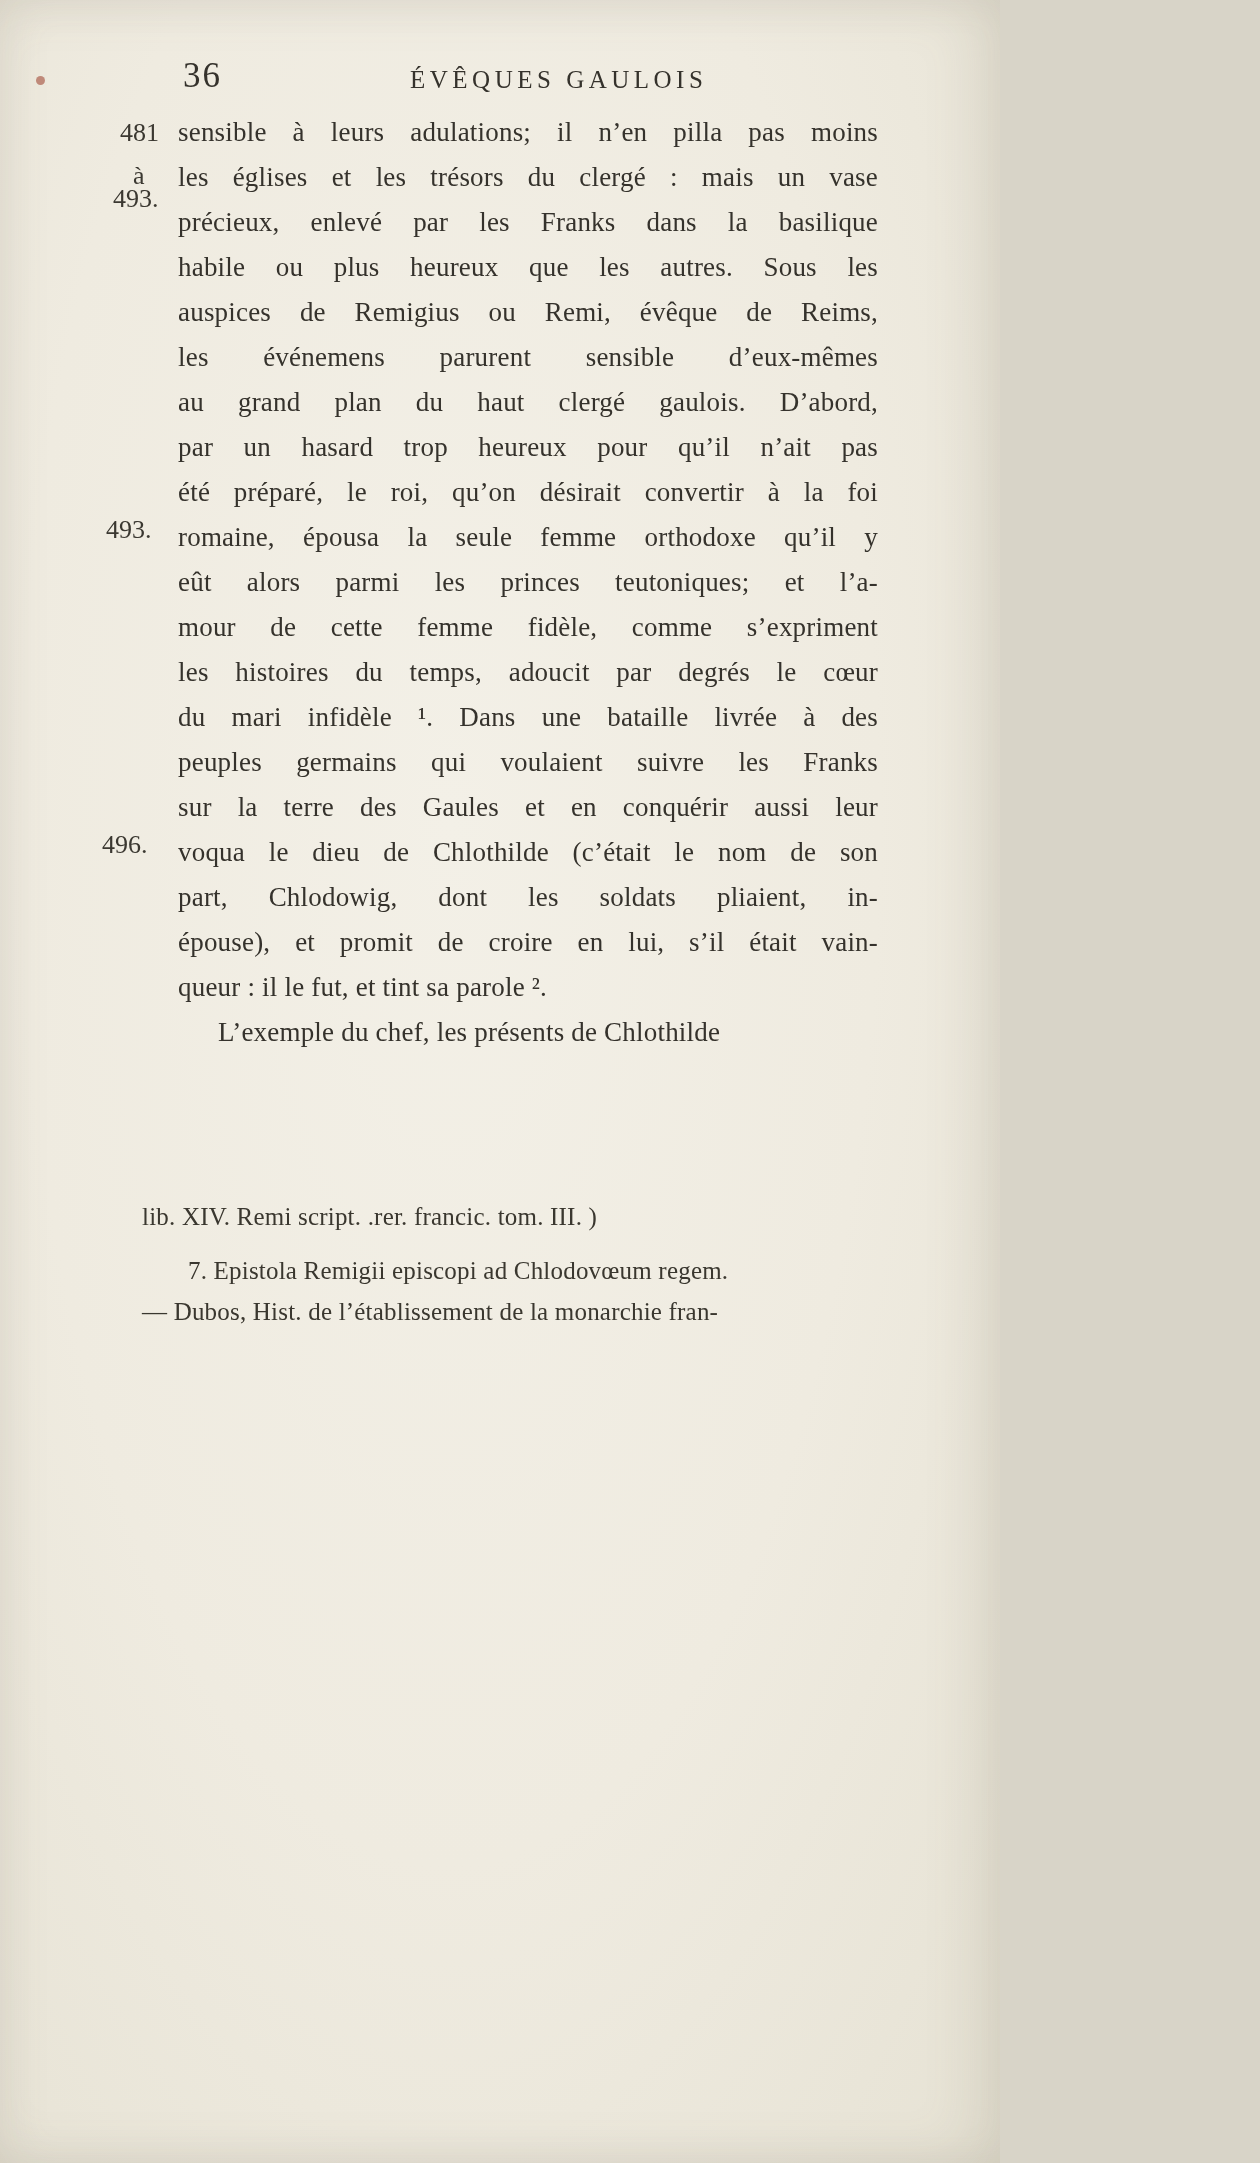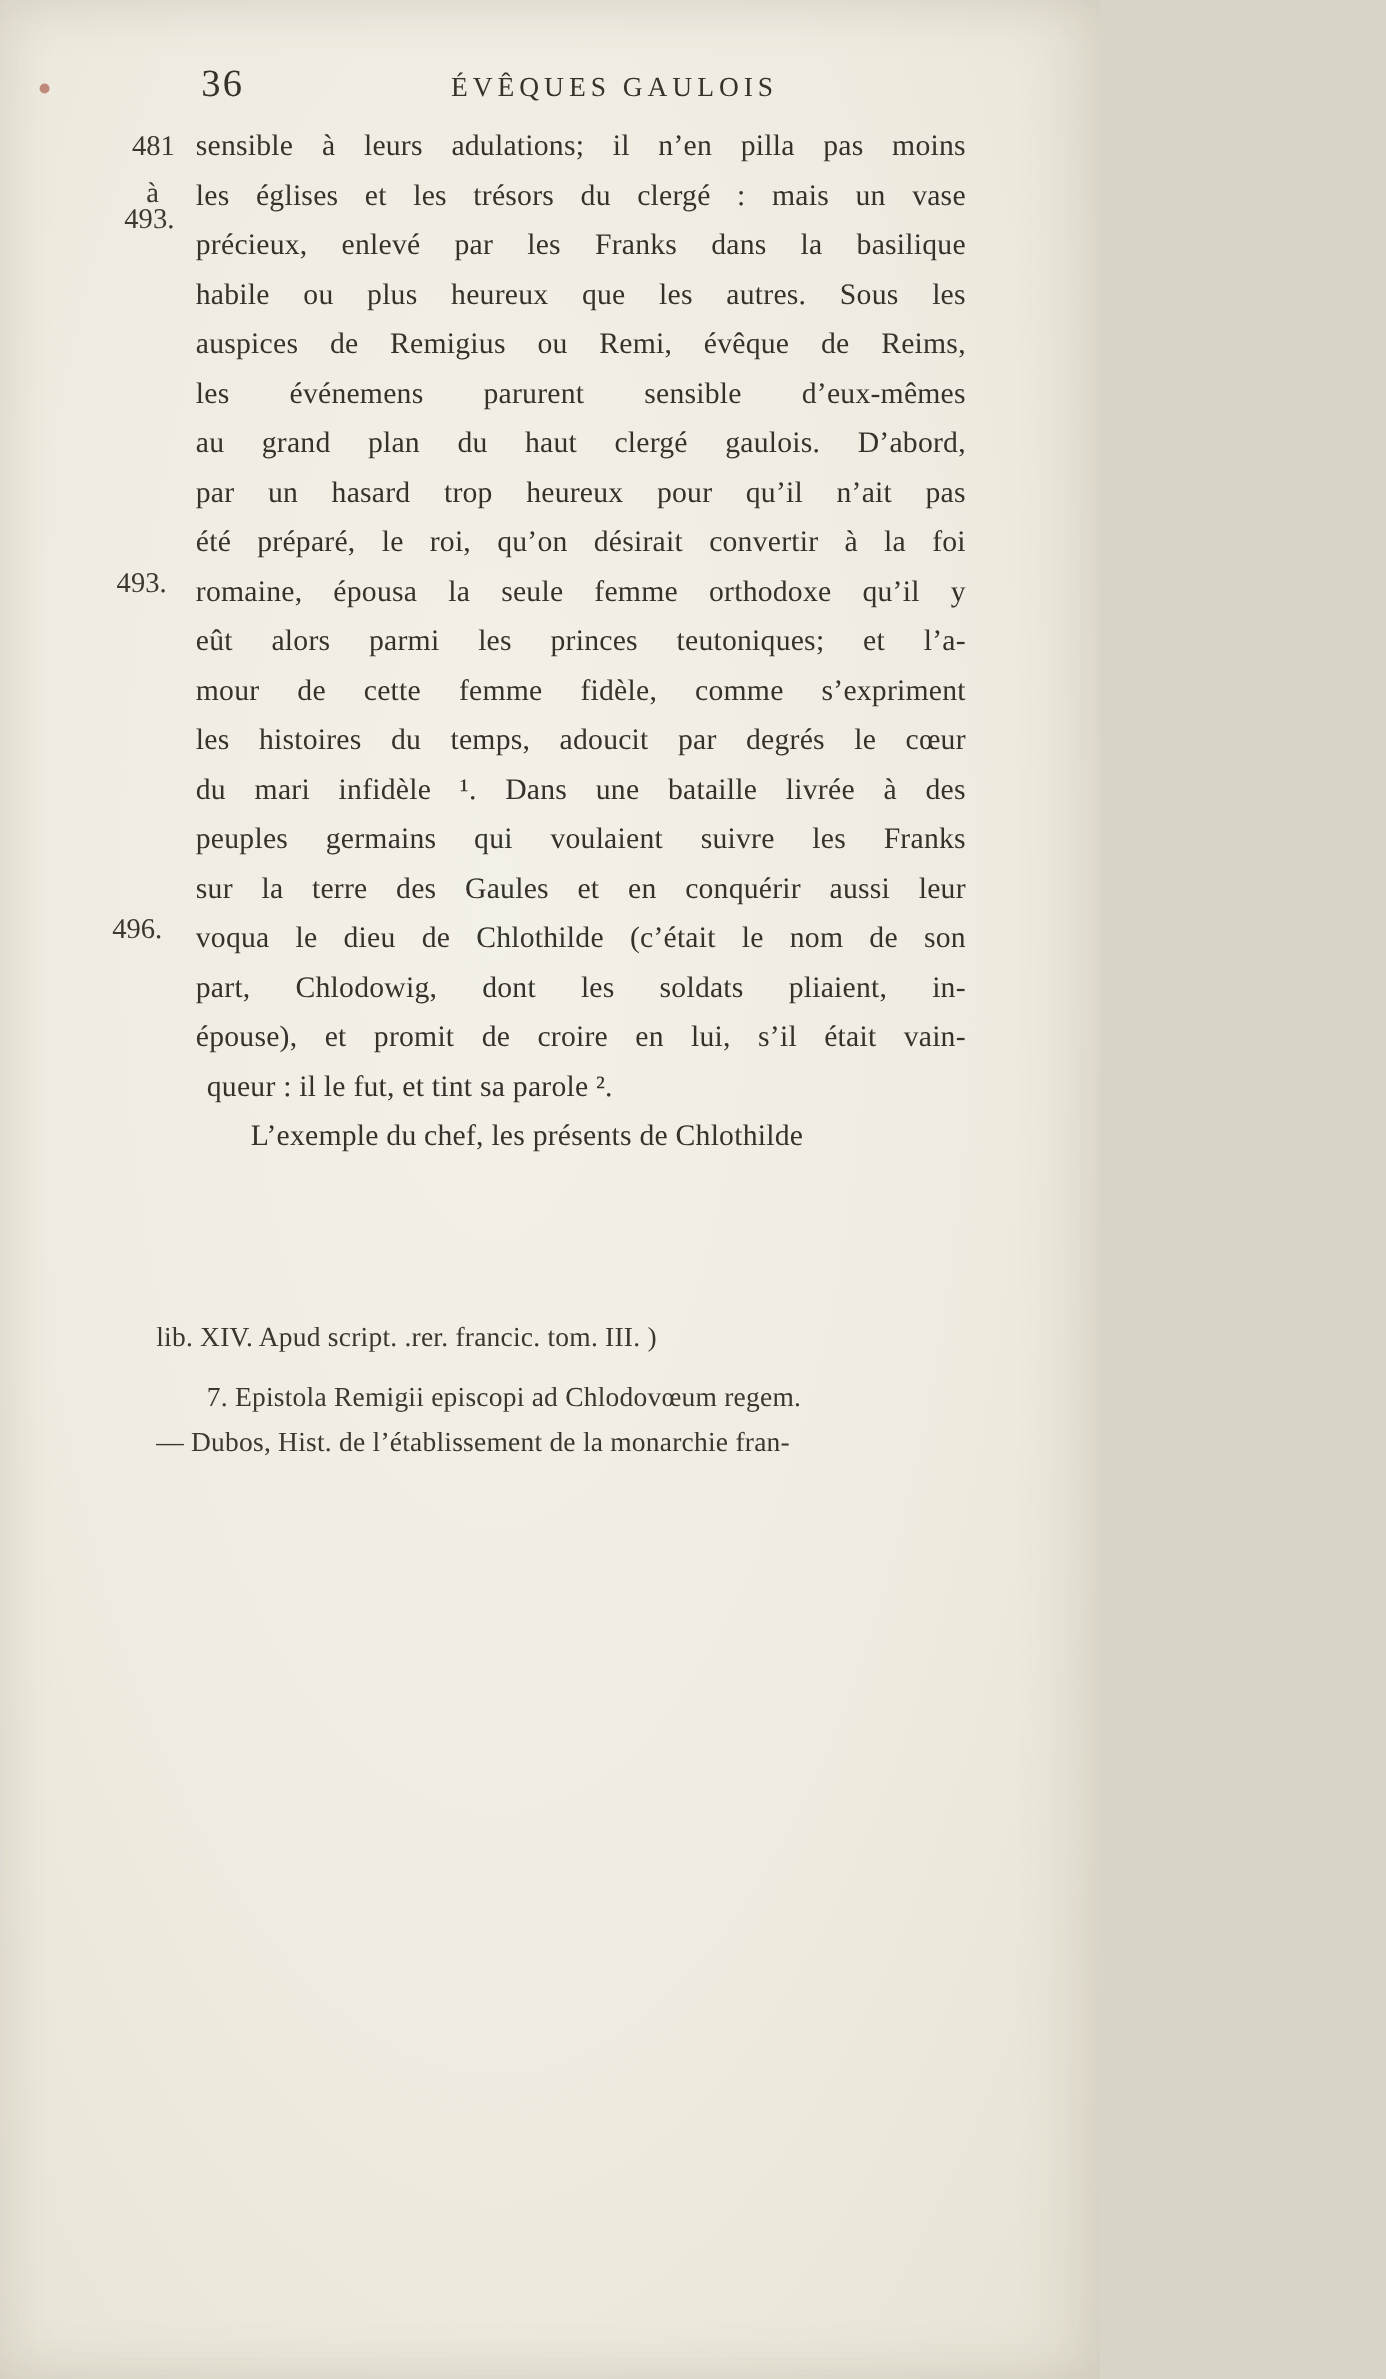--- a/index.html
+++ b/index.html
@@ -55,21 +55,21 @@
     width: 700px;
     font-size: 27px;
     line-height: 45px;
   }
   .line {
     height: 45px;
     text-align: justify;
     text-align-last: justify;
     letter-spacing: 0.2px;
   }
-  .line.end { text-align-last: auto; margin-left: 10px; }
+  .line.end { text-align-last: auto; }
   .line.indent { text-indent: 40px; }
   .footnotes {
     position: absolute;
     left: 142px; top: 1196px;
     width: 742px;
     font-size: 25px;
     line-height: 41px;
     color: #3a372f;
   }
   .fline { letter-spacing: 0.2px; }
@@ -110,18 +110,18 @@
     <div class="line">peuples germains qui voulaient suivre les Franks</div>
     <div class="line">sur la terre des Gaules et en conquérir aussi leur</div>
     <div class="line">voqua le dieu de Chlothilde (c’était le nom de son</div>
     <div class="line">part, Chlodowig, dont les soldats pliaient, in-</div>
     <div class="line">épouse), et promit de croire en lui, s’il était vain-</div>
     <div class="line end">queur : il le fut, et tint sa parole ².</div>
     <div class="line end indent">L’exemple du chef, les présents de Chlothilde</div>
   </div>
 
   <div class="footnotes">
-    <div class="fline">lib. XIV. Apud script. .rer. francic. tom. III. )</div>
+    <div class="fline">lib. XIV. Remi script. .rer. francic. tom. III. )</div>
     <div class="fline indent gap">7. Epistola Remigii episcopi ad Chlodovœum regem.</div>
     <div class="fline">— Dubos, Hist. de l’établissement de la monarchie fran-</div>
   </div>
 
 </div>
 
 </body></html>

